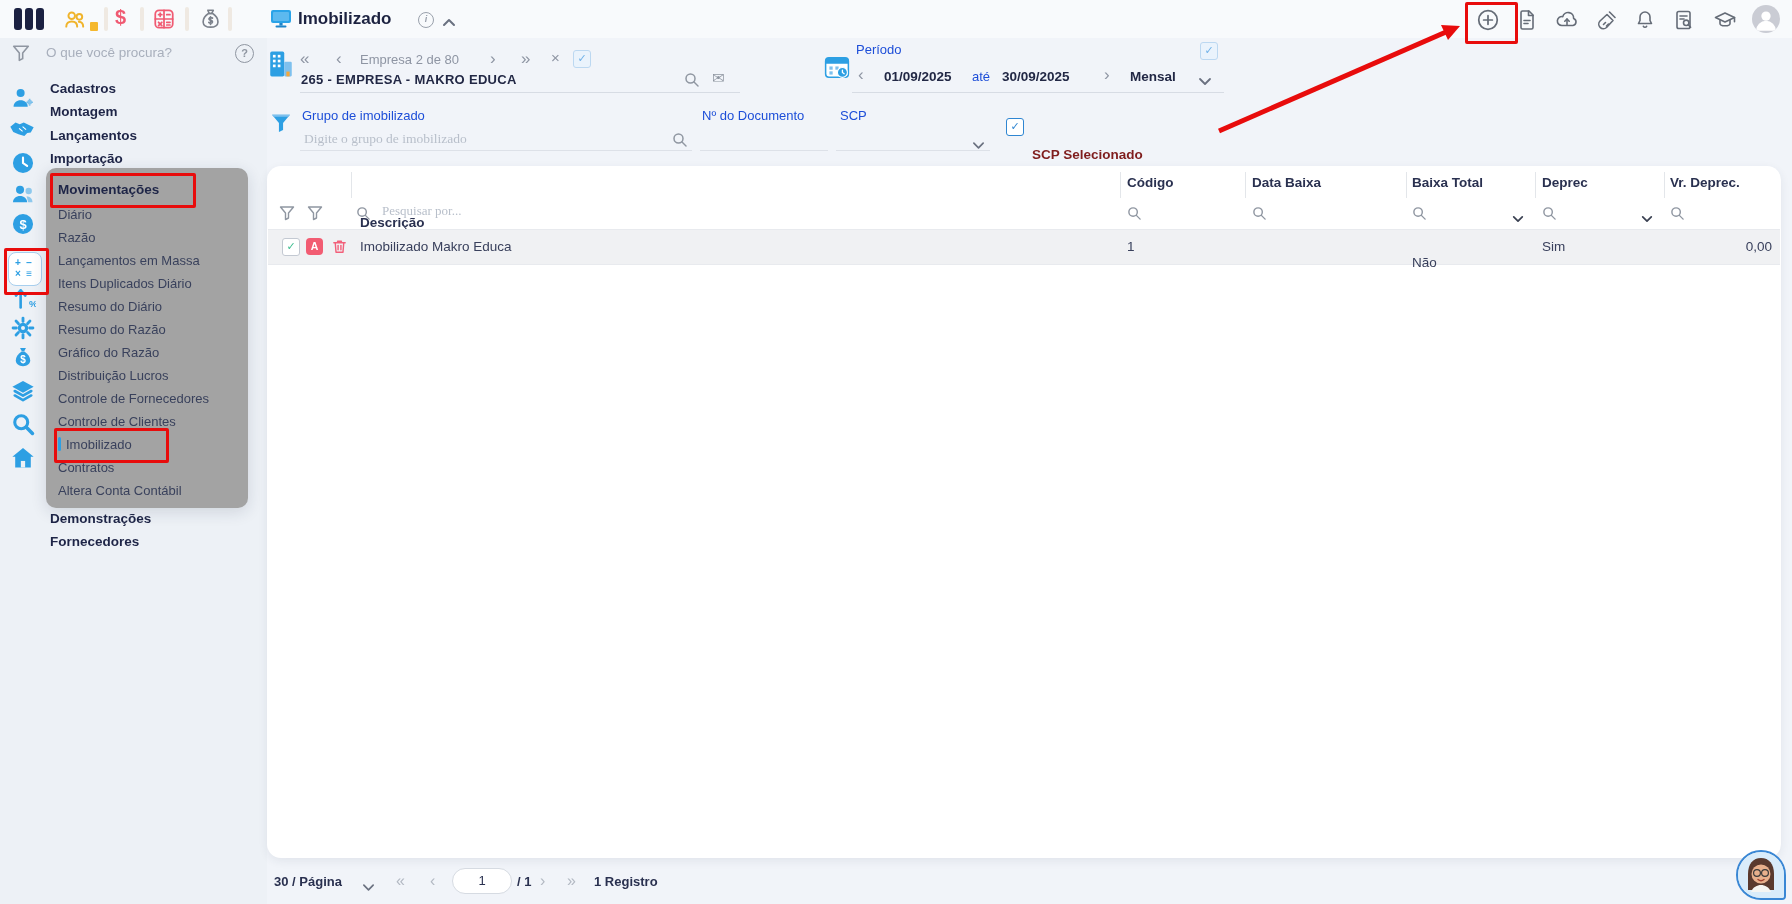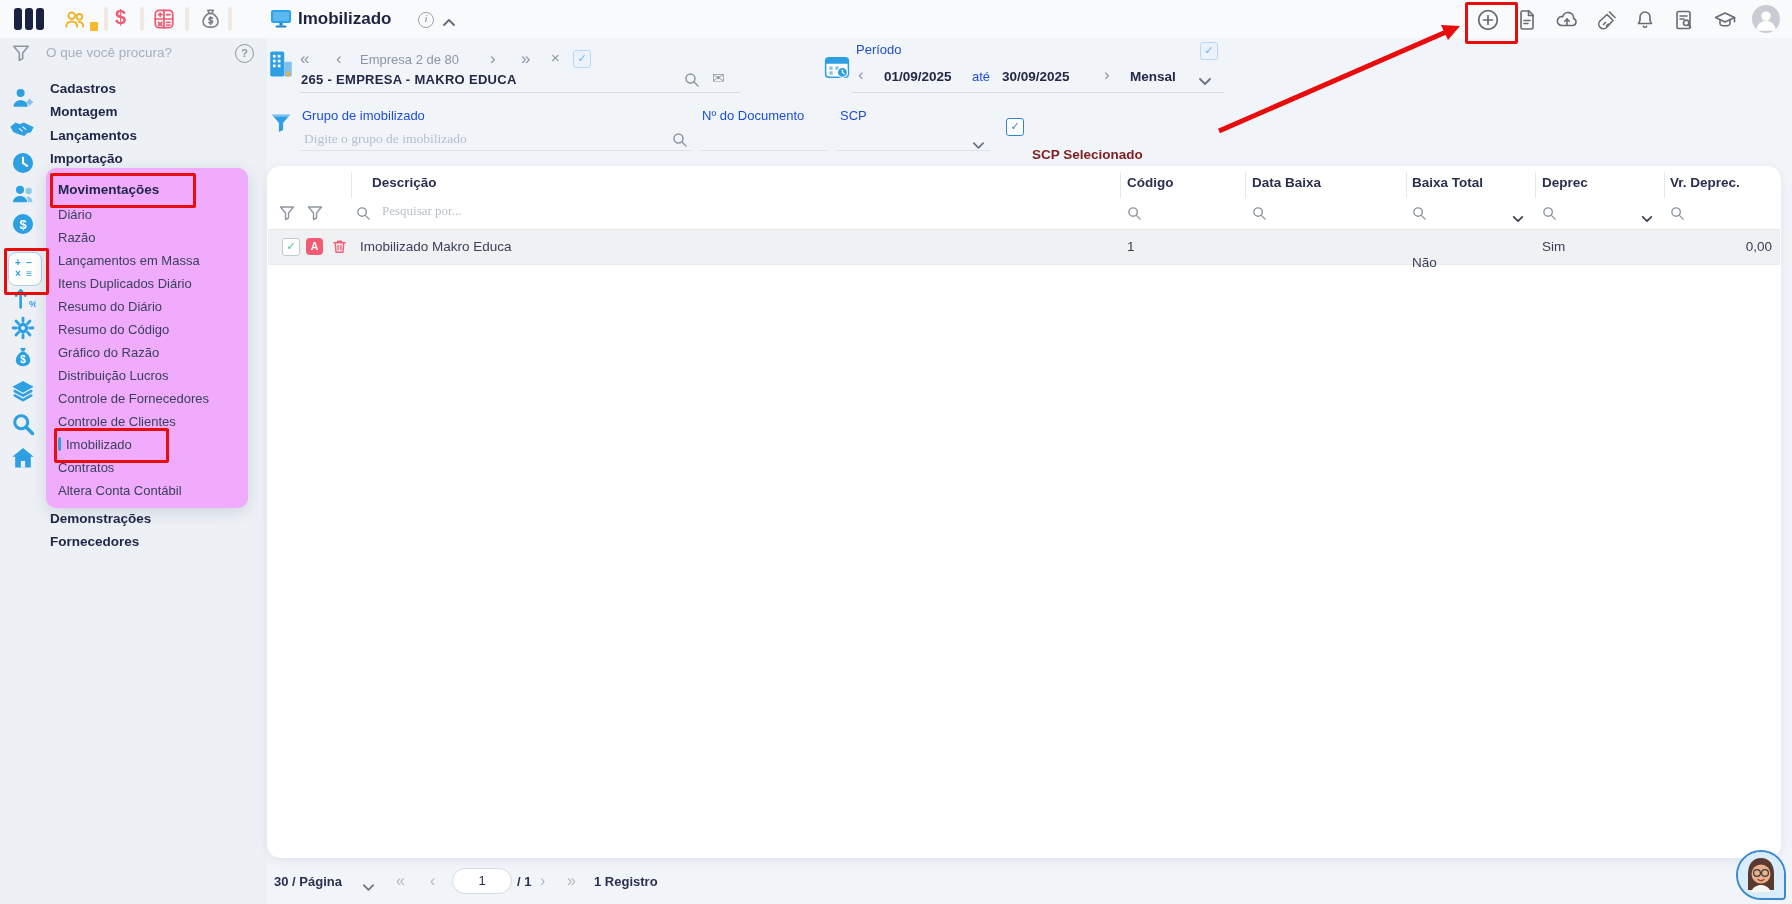--- a/index.html
+++ b/index.html
@@ -18,21 +18,21 @@
   .ico-gray{fill:none;stroke:#7c828c;stroke-width:1.5;stroke-linecap:round;stroke-linejoin:round;}
   .dollar-red{color:#f05a72;font-size:20px;font-weight:bold;}
   
   #sidebar{left:0;top:38px;width:267px;height:866px;background:#edf1f6;}
   .side-search input{border:none;background:transparent;outline:none;font-size:13.5px;width:160px;
     font-family:inherit;color:#4a5164;}
   .side-search input::placeholder{color:#a8afbc;}
   .q-circle{width:17px;height:17px;border:1.5px solid #8f96a1;border-radius:50%;
     color:#8f96a1;font-size:11px;text-align:center;line-height:16px;font-weight:bold;}
   .menu-item{font-size:13.5px;font-weight:bold;color:#1e2547;cursor:pointer;}
-  #submenu{left:46px;top:168px;width:202px;background:#f0abfc;border-radius:10px;
+  #submenu{left:46px;top:168px;width:202px;background:#a3a3a3;border-radius:10px;
     box-shadow:0 4px 16px rgba(30,40,70,.14);padding:12px 0 6px 0;}
   .sub-title{font-size:13.5px;font-weight:bold;color:#1e2547;padding:2px 0 6px 12px;}
   .sub-item{font-size:13px;color:#39415c;height:23px;line-height:23px;padding-left:12px;cursor:pointer;white-space:nowrap;}
   .sub-item .active-bar{display:inline-block;width:3px;height:14px;background:#2d9fe3;
     border-radius:2px;margin-right:5px;vertical-align:-2px;}
   
   .red-box{border:3px solid #e80c0c;border-radius:2px;z-index:50;pointer-events:none;}
   
   .lbl{font-size:13px;color:#1d4ed8;}
   .bold-val{font-size:13px;font-weight:bold;color:#222845;}
@@ -293,21 +293,21 @@
   <span class="abs menu-item" style="left:50px;top:496px;">Fornecedores</span>
 </div>
 
 <div id="submenu" class="abs">
   <div class="sub-title">Movimentações</div>
   <div class="sub-item">Diário</div>
   <div class="sub-item">Razão</div>
   <div class="sub-item">Lançamentos em Massa</div>
   <div class="sub-item">Itens Duplicados Diário</div>
   <div class="sub-item">Resumo do Diário</div>
-  <div class="sub-item">Resumo do Código</div>
+  <div class="sub-item">Resumo do Razão</div>
   <div class="sub-item">Gráfico do Razão</div>
   <div class="sub-item">Distribuição Lucros</div>
   <div class="sub-item">Controle de Fornecedores</div>
   <div class="sub-item">Controle de Clientes</div>
   <div class="sub-item"><span class="active-bar"></span><span>Imobilizado</span></div>
   <div class="sub-item">Contratos</div>
   <div class="sub-item">Altera Conta Contábil</div>
 </div>
 
 <span class="abs" style="left:269px;top:50px;">
@@ -403,21 +403,21 @@
 
 <div id="card" class="abs"></div>
 
 <span class="abs col-div" style="left:351px;"></span>
 <span class="abs col-div" style="left:1120px;"></span>
 <span class="abs col-div" style="left:1245px;"></span>
 <span class="abs col-div" style="left:1406px;"></span>
 <span class="abs col-div" style="left:1535px;"></span>
 <span class="abs col-div" style="left:1664px;"></span>
 
-<span class="abs th" style="left:372px;">Descrição</span>
+<span class="abs th" style="left:360px;margin-top:40px;">Descrição</span>
 <span class="abs th" style="left:1127px;text-align:right;">Código</span>
 <span class="abs th" style="left:1252px;">Data Baixa</span>
 <span class="abs th" style="left:1412px;">Baixa Total</span>
 <span class="abs th" style="left:1542px;">Deprec</span>
 <span class="abs th" style="left:1670px;">Vr. Deprec.</span>
 
 <span class="abs" style="left:279px;top:205px;">
   <svg width="16" height="16" viewBox="0 0 16 16" style="fill:none;stroke:#8f96a1;stroke-width:1.4;stroke-linejoin:round;">
       <path d="M1.5 2h13L9.5 8v5l-3 1.5V8z"></path>
     </svg>

